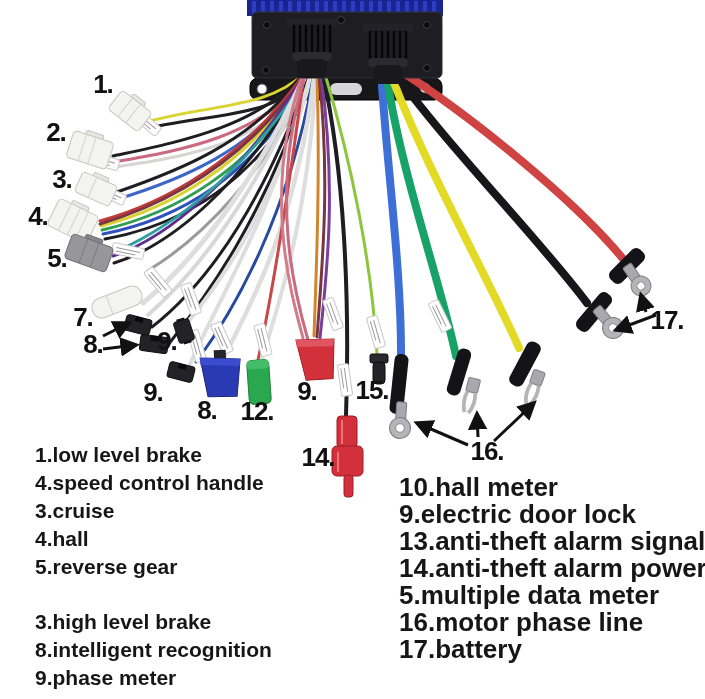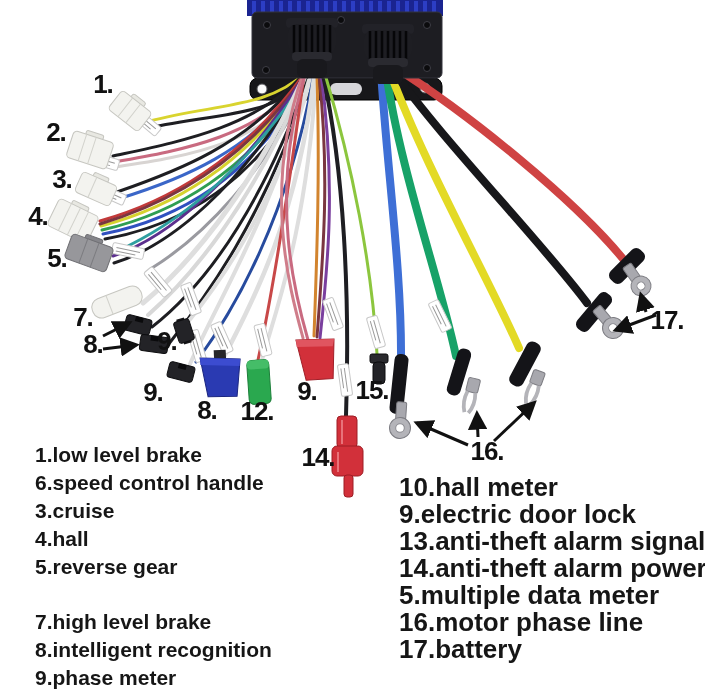--- a/index.html
+++ b/index.html
@@ -299,25 +299,25 @@
 <div class="marker" style="left:207px;top:410px">8.</div>
 <div class="marker" style="left:257px;top:411px">12.</div>
 <div class="marker" style="left:307px;top:391px">9.</div>
 <div class="marker" style="left:318px;top:457px">14.</div>
 <div class="marker" style="left:372px;top:390px">15.</div>
 <div class="marker" style="left:487px;top:451px">16.</div>
 <div class="marker" style="left:667px;top:320px">17.</div>
 
 <div class="legend legend-left">
   <div>1.low level brake</div>
-  <div>6.speed control handle</div>
+  <div>4.speed control handle</div>
   <div>3.cruise</div>
   <div>4.hall</div>
   <div>5.reverse gear</div>
-  <div class="gap">7.high level brake</div>
+  <div class="gap">3.high level brake</div>
   <div>8.intelligent recognition</div>
   <div>9.phase meter</div>
 </div>
 <div class="legend legend-right">
   <div>10.hall meter</div>
   <div>9.electric door lock</div>
   <div>13.anti-theft alarm signal</div>
   <div>14.anti-theft alarm power</div>
   <div>5.multiple data meter</div>
   <div>16.motor phase line</div>

